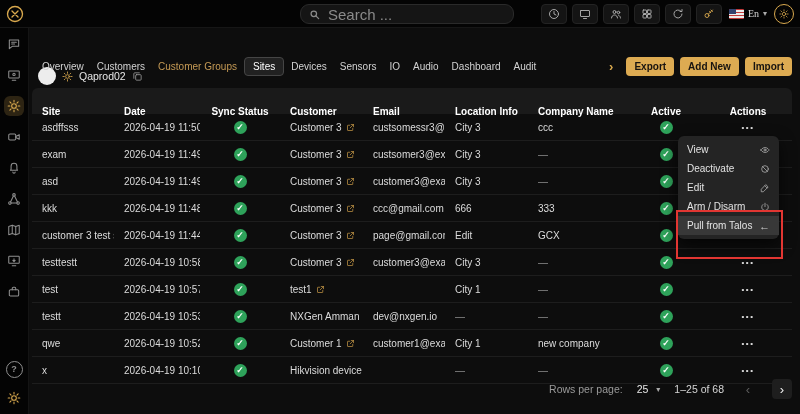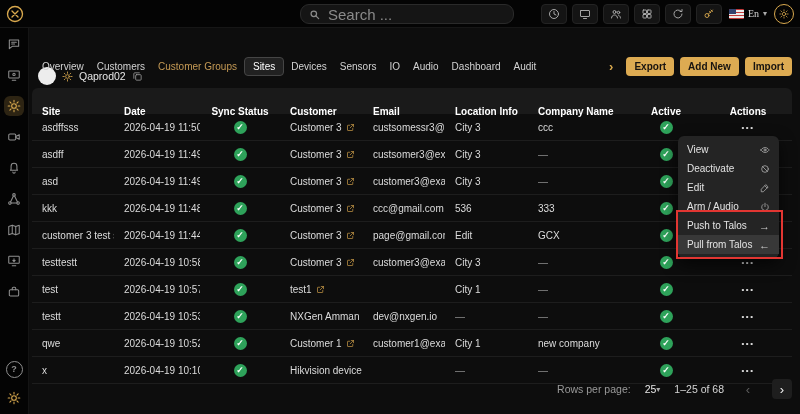--- a/index.html
+++ b/index.html
@@ -53,21 +53,21 @@
   .c{font-size:10px;color:#dcdcdc;padding-left:10px;white-space:nowrap;overflow:hidden;}
   .ctr{display:flex;justify-content:center;padding-left:0;}
   .dim{color:#8d8d8d;}
   .chk{width:13px;height:13px;border-radius:50%;background:#2ea25a;color:#fff;font-size:9px;font-weight:bold;display:inline-flex;align-items:center;justify-content:center;line-height:1;}
   .cust{display:flex;align-items:center;gap:4px;}
   .ext{width:9px;height:9px;color:#d4a24a;flex:0 0 auto;}
   .dots{font-size:8px;letter-spacing:1.5px;color:#e0e0e0;cursor:pointer;}
   
   .pagination{position:absolute;left:32px;top:379px;width:760px;display:flex;align-items:center;justify-content:flex-end;gap:14px;font-size:10.5px;}
   .pg-label{color:#9a9a9a;}
-  .pg-select{display:flex;align-items:center;gap:0;color:#e6e6e6;cursor:pointer;}
+  .pg-select{display:flex;align-items:center;gap:8px;color:#e6e6e6;cursor:pointer;}
   .pg-range{color:#d5d5d5;}
   .pg-btn{width:20px;height:20px;display:flex;align-items:center;justify-content:center;font-size:13px;border-radius:4px;cursor:pointer;}
   .pg-prev{color:#5f5f5f;}
   .pg-next{color:#f0f0f0;background:#1e1e1e;}
   
   .menu{position:absolute;left:678px;top:136px;width:101px;background:#242424;border-radius:6px;padding:4px 0;box-shadow:0 6px 16px rgba(0,0,0,.65);z-index:20;}
   .mitem{display:flex;align-items:center;justify-content:space-between;height:19px;padding:0 9px;font-size:10px;color:#e3e3e3;cursor:pointer;}
   .mitem.hl{background:#383838;}
   .mitem svg{width:10px;height:10px;color:#b5b5b5;flex:0 0 auto;}
   .mi-arrow{color:#cfcfcf;font-size:11px;}
@@ -277,21 +277,21 @@
     <div class="c">custsomessr3@ex...</div>
     <div class="c">City 3</div>
     <div class="c">ccc</div>
     <div class="c ctr">
         <span class="chk">✓</span>
       </div>
     <div class="c ctr dots">•••</div>
   </div>
 
   <div class="trow">
-    <div class="c">asdff</div>
+    <div class="c">exam</div>
     <div class="c">2026-04-19 11:49</div>
     <div class="c ctr">
         <span class="chk">✓</span>
       </div>
     <div class="c cust">
         <span>Customer 3</span>
         <svg class="ext" viewBox="0 0 24 24">
           <path d="M14 4h6v6M20 4l-9 9M10 6H5a1 1 0 0 0-1 1v12a1 1 0 0 0 1 1h12a1 1 0 0 0 1-1v-5"></path>
         </svg>
       </div>
@@ -331,21 +331,21 @@
     <div class="c ctr">
         <span class="chk">✓</span>
       </div>
     <div class="c cust">
         <span>Customer 3</span>
         <svg class="ext" viewBox="0 0 24 24">
           <path d="M14 4h6v6M20 4l-9 9M10 6H5a1 1 0 0 0-1 1v12a1 1 0 0 0 1 1h12a1 1 0 0 0 1-1v-5"></path>
         </svg>
       </div>
     <div class="c">ccc@gmail.com</div>
-    <div class="c">536</div>
+    <div class="c">666</div>
     <div class="c">333</div>
     <div class="c ctr">
         <span class="chk">✓</span>
       </div>
     <div class="c ctr dots">•••</div>
   </div>
 
   <div class="trow">
     <div class="c">customer 3 test site</div>
     <div class="c">2026-04-19 11:44</div>
@@ -494,29 +494,25 @@
       </svg>
   </div>
   <div class="mitem">
     <span>Edit</span>
     <svg viewBox="0 0 24 24">
         <path d="M14.5 4.5l5 5L8 21H3v-5z"></path>
         <path d="M12 7l5 5"></path>
       </svg>
   </div>
   <div class="mitem">
-    <span>Arm / Audio</span>
+    <span>Arm / Disarm</span>
     <svg viewBox="0 0 24 24">
         <path d="M12 3v8"></path>
         <path d="M7 6a8 8 0 1 0 10 0"></path>
       </svg>
   </div>
-  <div class="mitem">
-    <span>Push to Talos</span>
-    <span class="mi-arrow">→</span>
-  </div>
   <div class="mitem hl">
     <span>Pull from Talos</span>
     <span class="mi-arrow">←</span>
   </div>
 </div>
 
 <div class="red-box"></div>
 
 </body></html>

